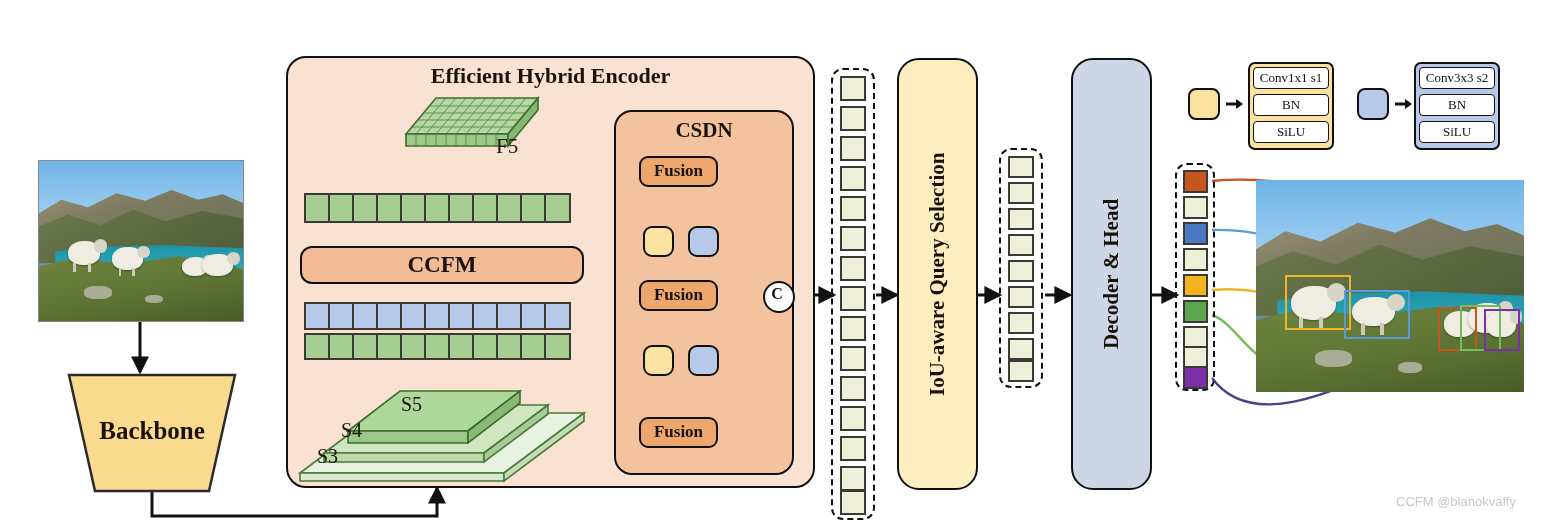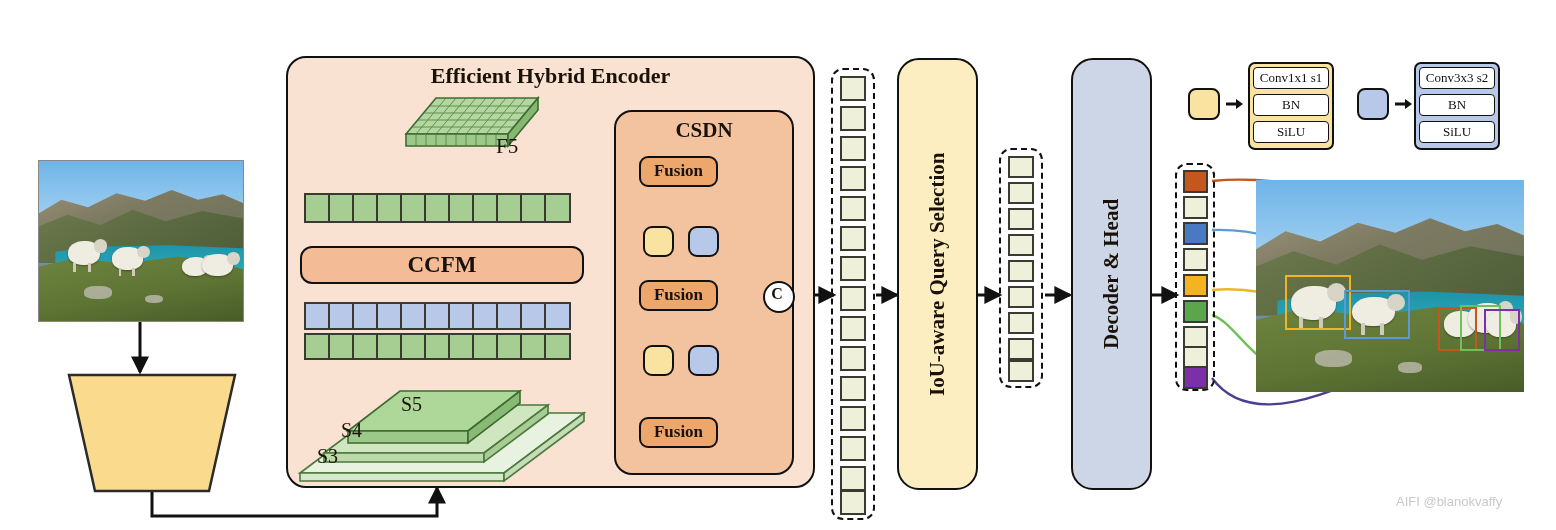--- a/index.html
+++ b/index.html
@@ -147,20 +147,21 @@
   <div class="sheep" style="left:70%;top:60%;width:13%;height:12%;"></div>
   <div class="sheep" style="left:80%;top:58%;width:15%;height:14%;"></div>
   <div class="rock" style="left:22%;top:78%;width:14%;height:8%;"></div>
   <div class="rock" style="left:52%;top:84%;width:9%;height:5%;"></div>
 </div>
 
 <div class="abs" style="left:57px;top:373px;width:190px;height:120px;">
   <svg width="190" height="120" style="display:block">
     <polygon points="12,2 178,2 152,118 38,118" fill="#fada8d" stroke="#2b2b2b" stroke-width="2.5"></polygon>
   </svg>
+  <div class="cap abs" style="left:0;top:44px;width:190px;text-align:center;font-size:25px;">Backbone</div>
 </div>
 
 <div class="rbox" style="left:286px;top:56px;width:529px;height:432px;border-radius:20px;background:#fae2d3;"></div>
 
 <div class="cap abs" style="left:286px;top:63px;width:529px;text-align:center;font-size:22px;">Efficient Hybrid Encoder</div>
 
 <div class="abs" style="left:378px;top:88px;width:180px;height:72px;">
   <svg width="180" height="72">
     <g stroke="#3c6b2e" stroke-width="1" fill="#a6ce92">
       <polygon points="28,46 58,10 160,10 130,46" fill="#b4d6a1" stroke="#3c6b2e" stroke-width="1.6"></polygon>
@@ -370,13 +371,13 @@
   <div class="rock" style="left:22%;top:80%;width:14%;height:8%;"></div>
   <div class="rock" style="left:53%;top:86%;width:9%;height:5%;"></div>
 
   <div class="abs" style="left:11%;top:45%;width:23%;height:24%;border:2px solid #f0b429;"></div>
   <div class="abs" style="left:33%;top:52%;width:23%;height:21%;border:2px solid #5b9bd5;"></div>
   <div class="abs" style="left:68%;top:60%;width:13%;height:19%;border:2px solid #c4561e;"></div>
   <div class="abs" style="left:76%;top:59%;width:14%;height:20%;border:2px solid #6fbf5a;"></div>
   <div class="abs" style="left:85%;top:61%;width:12%;height:18%;border:2px solid #7b2fa8;"></div>
 </div>
 
-<div class="abs" style="left:1396px;top:494px;font-family:'Liberation Sans',sans-serif;font-size:13px;color:#c9c9c9;">AIFI @blanokvaffy</div>
+<div class="abs" style="left:1396px;top:494px;font-family:'Liberation Sans',sans-serif;font-size:13px;color:#c9c9c9;">CCFM @blanokvaffy</div>
 
 </body></html>

